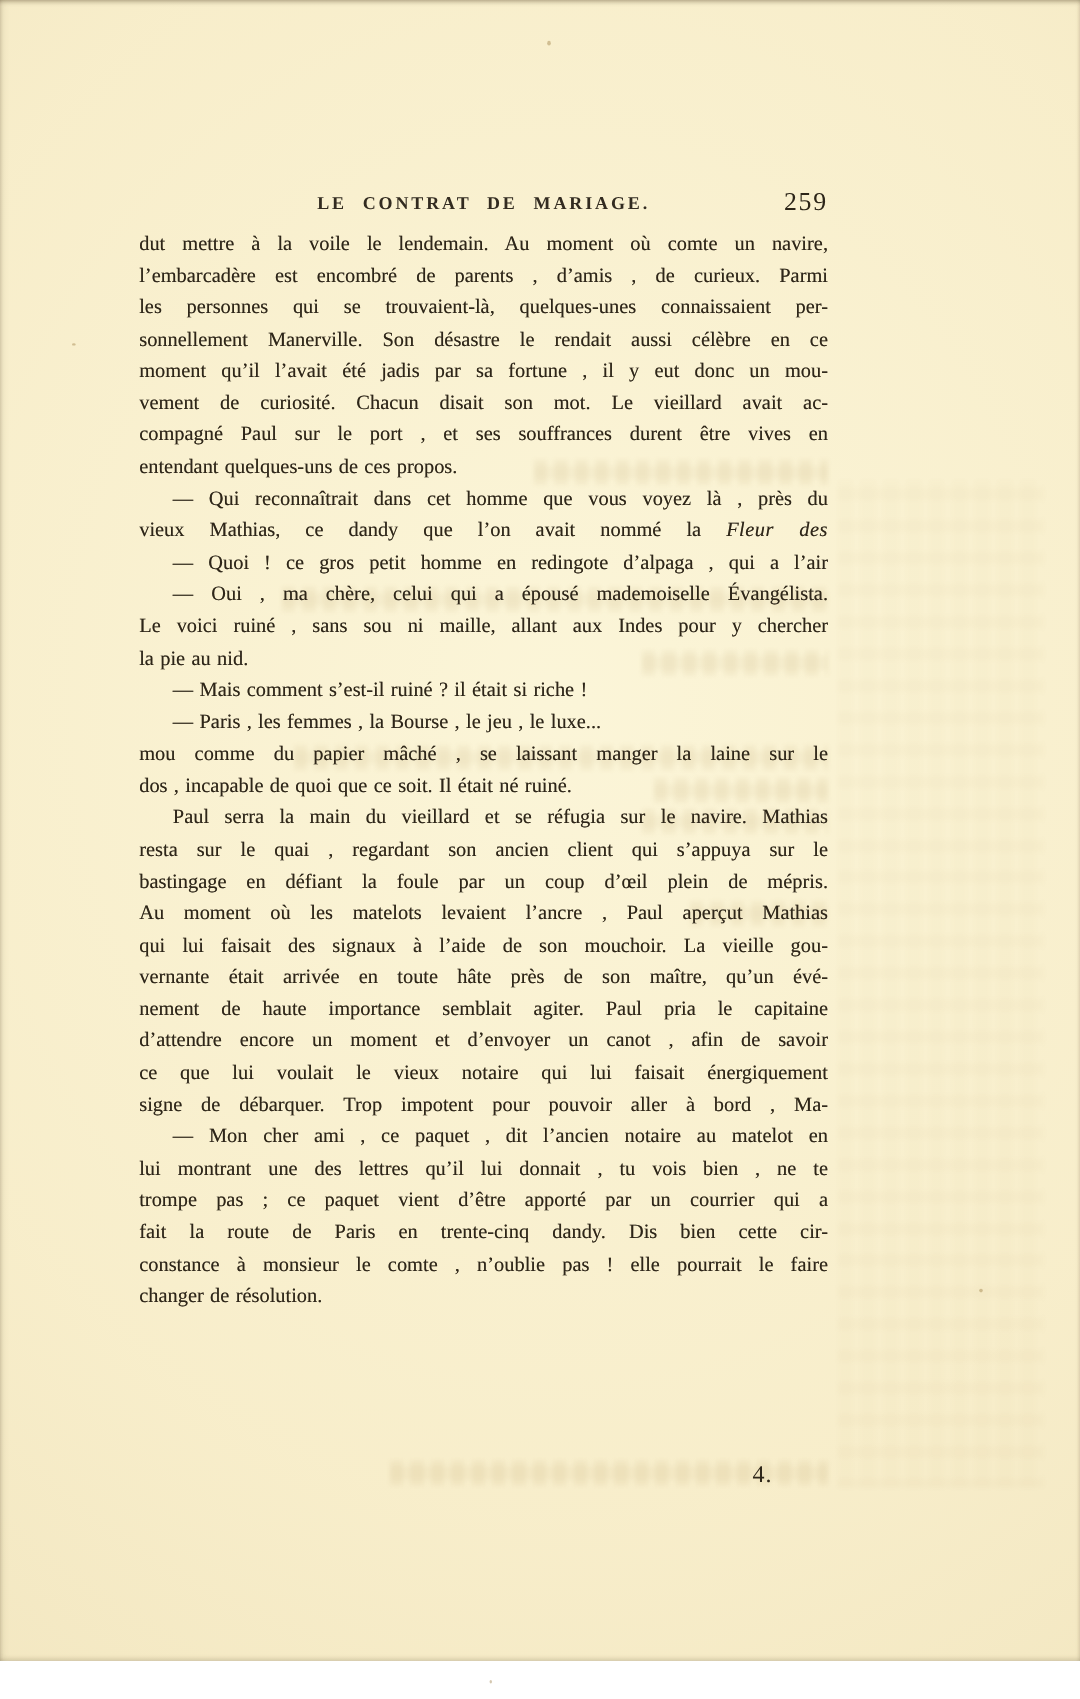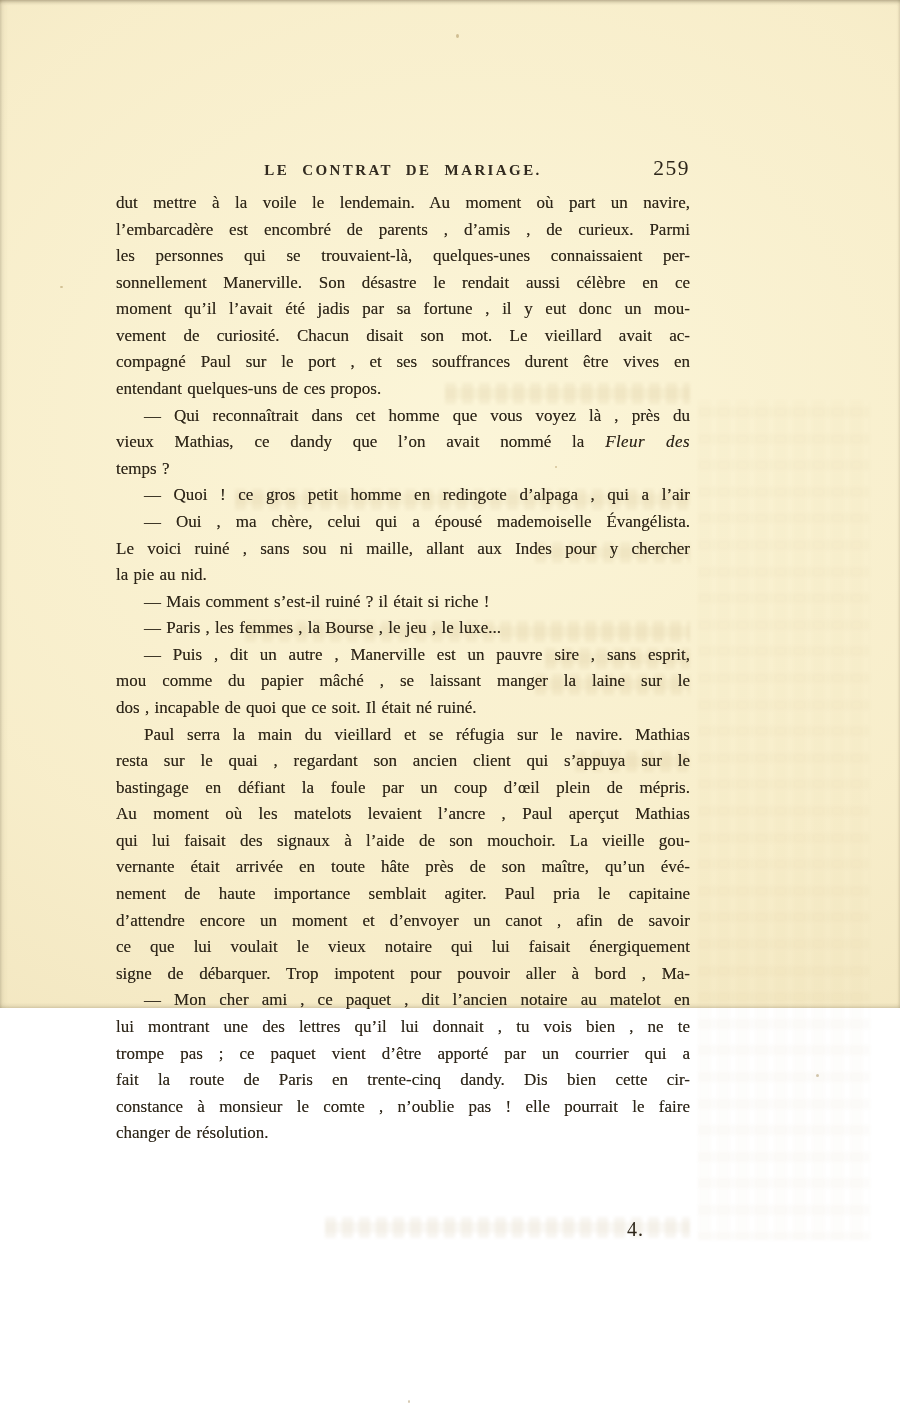--- a/index.html
+++ b/index.html
@@ -3,21 +3,21 @@
 <meta charset="utf-8">
 <style>
   html, body { margin: 0; padding: 0; }
   body {
     width: 900px; height: 1416px;
     font-family: "Liberation Serif", "DejaVu Serif", serif;
     overflow: hidden;
   }
   .page {
     position: relative;
-    width: 900px; height: 1008px;
+    width: 900px; height: 1384px;
     background:
       radial-gradient(ellipse 120% 90% at 52% 42%,
         rgba(255,252,228,.55) 0%, rgba(250,240,205,.2) 55%, rgba(226,208,160,.38) 100%),
       #f7edca;
     color: #2e2820;
   }
   .edge-shading {
     position: absolute; inset: 0; pointer-events: none;
     box-shadow:
       inset 0 3px 4px -2px rgba(80,66,38,.45),
@@ -108,38 +108,36 @@
   <div class="speck" style="left:555px; top:466px; width:2px; height:2px;"></div>
   <div class="speck" style="left:816px; top:1074px; width:3px; height:3px;"></div>
   <div class="speck" style="left:408px; top:1400px; width:2px; height:3px;"></div>
 
   <header class="running-head">
     <span class="head-title">LE CONTRAT DE MARIAGE.</span>
     <span class="page-number">259</span>
   </header>
 
   <main class="text-block" id="text-block">
-      <div class="line">dut mettre à la voile le lendemain. Au moment où part un navire,</div>
+      <div class="line">dut mettre à la voile le lendemain. Au moment où comte un navire,</div>
       <div class="line">l’embarcadère est encombré de parents , d’amis , de curieux. Parmi</div>
       <div class="line">les personnes qui se trouvaient-là, quelques-unes connaissaient per-</div>
       <div class="line">sonnellement Manerville. Son désastre le rendait aussi célèbre en ce</div>
       <div class="line">moment qu’il l’avait été jadis par sa fortune , il y eut donc un mou-</div>
       <div class="line">vement de curiosité. Chacun disait son mot. Le vieillard avait ac-</div>
       <div class="line">compagné Paul sur le port , et ses souffrances durent être vives en</div>
       <div class="line noj">entendant quelques-uns de ces propos.</div>
       <div class="line ind">— Qui reconnaîtrait dans cet homme que vous voyez là , près du</div>
       <div class="line">vieux Mathias, ce dandy que l’on avait nommé la <i>Fleur des</i></div>
-      <div class="line noj">temps ?</div>
       <div class="line ind">— Quoi ! ce gros petit homme en redingote d’alpaga , qui a l’air</div>
       <div class="line ind">— Oui , ma chère, celui qui a épousé mademoiselle Évangélista.</div>
       <div class="line">Le voici ruiné , sans sou ni maille, allant aux Indes pour y chercher</div>
       <div class="line noj">la pie au nid.</div>
       <div class="line ind noj">— Mais comment s’est-il ruiné ? il était si riche !</div>
       <div class="line ind noj">— Paris , les femmes , la Bourse , le jeu , le luxe...</div>
-      <div class="line ind">— Puis , dit un autre , Manerville est un pauvre sire , sans esprit,</div>
       <div class="line">mou comme du papier mâché , se laissant manger la laine sur le</div>
       <div class="line noj">dos , incapable de quoi que ce soit. Il était né ruiné.</div>
       <div class="line ind">Paul serra la main du vieillard et se réfugia sur le navire. Mathias</div>
       <div class="line">resta sur le quai , regardant son ancien client qui s’appuya sur le</div>
       <div class="line">bastingage en défiant la foule par un coup d’œil plein de mépris.</div>
       <div class="line">Au moment où les matelots levaient l’ancre , Paul aperçut Mathias</div>
       <div class="line">qui lui faisait des signaux à l’aide de son mouchoir. La vieille gou-</div>
       <div class="line">vernante était arrivée en toute hâte près de son maître, qu’un évé-</div>
       <div class="line">nement de haute importance semblait agiter. Paul pria le capitaine</div>
       <div class="line">d’attendre encore un moment et d’envoyer un canot , afin de savoir</div>

